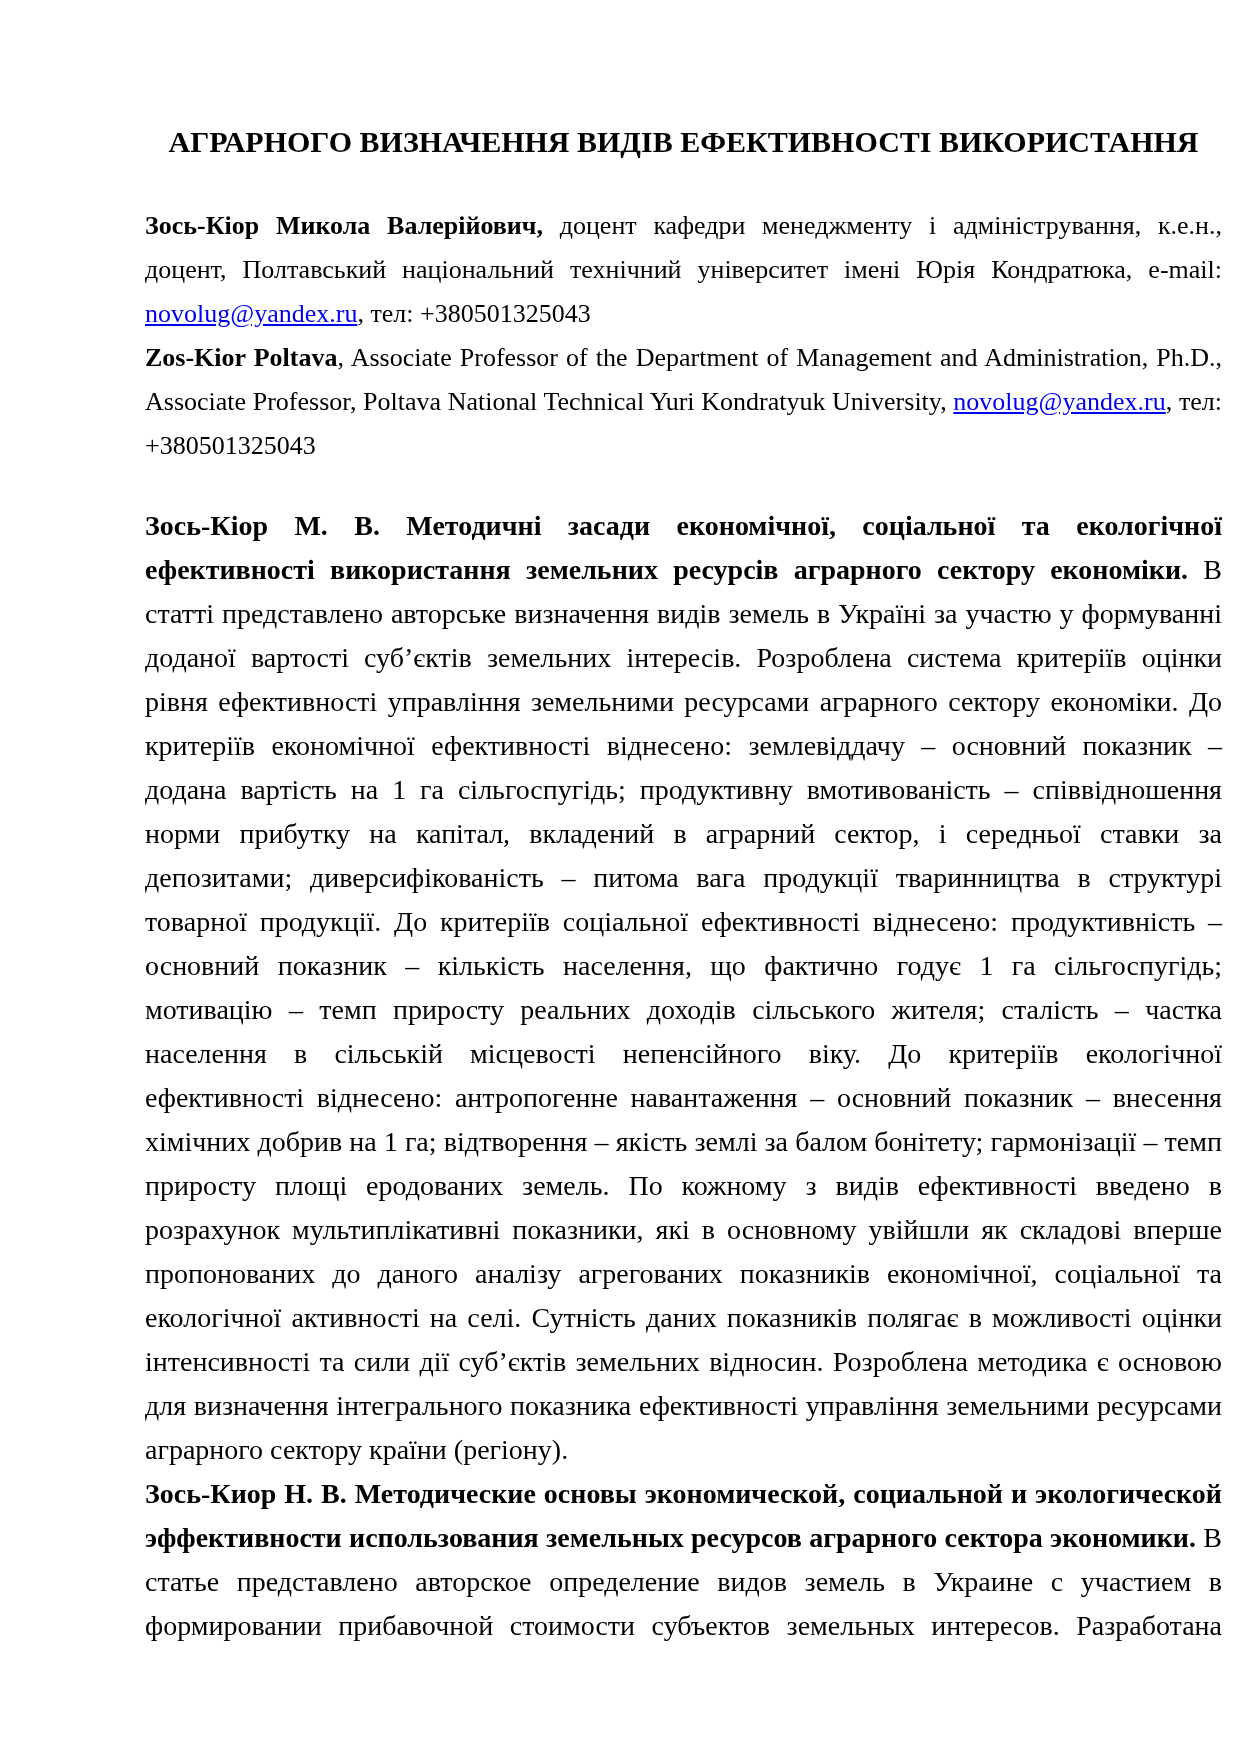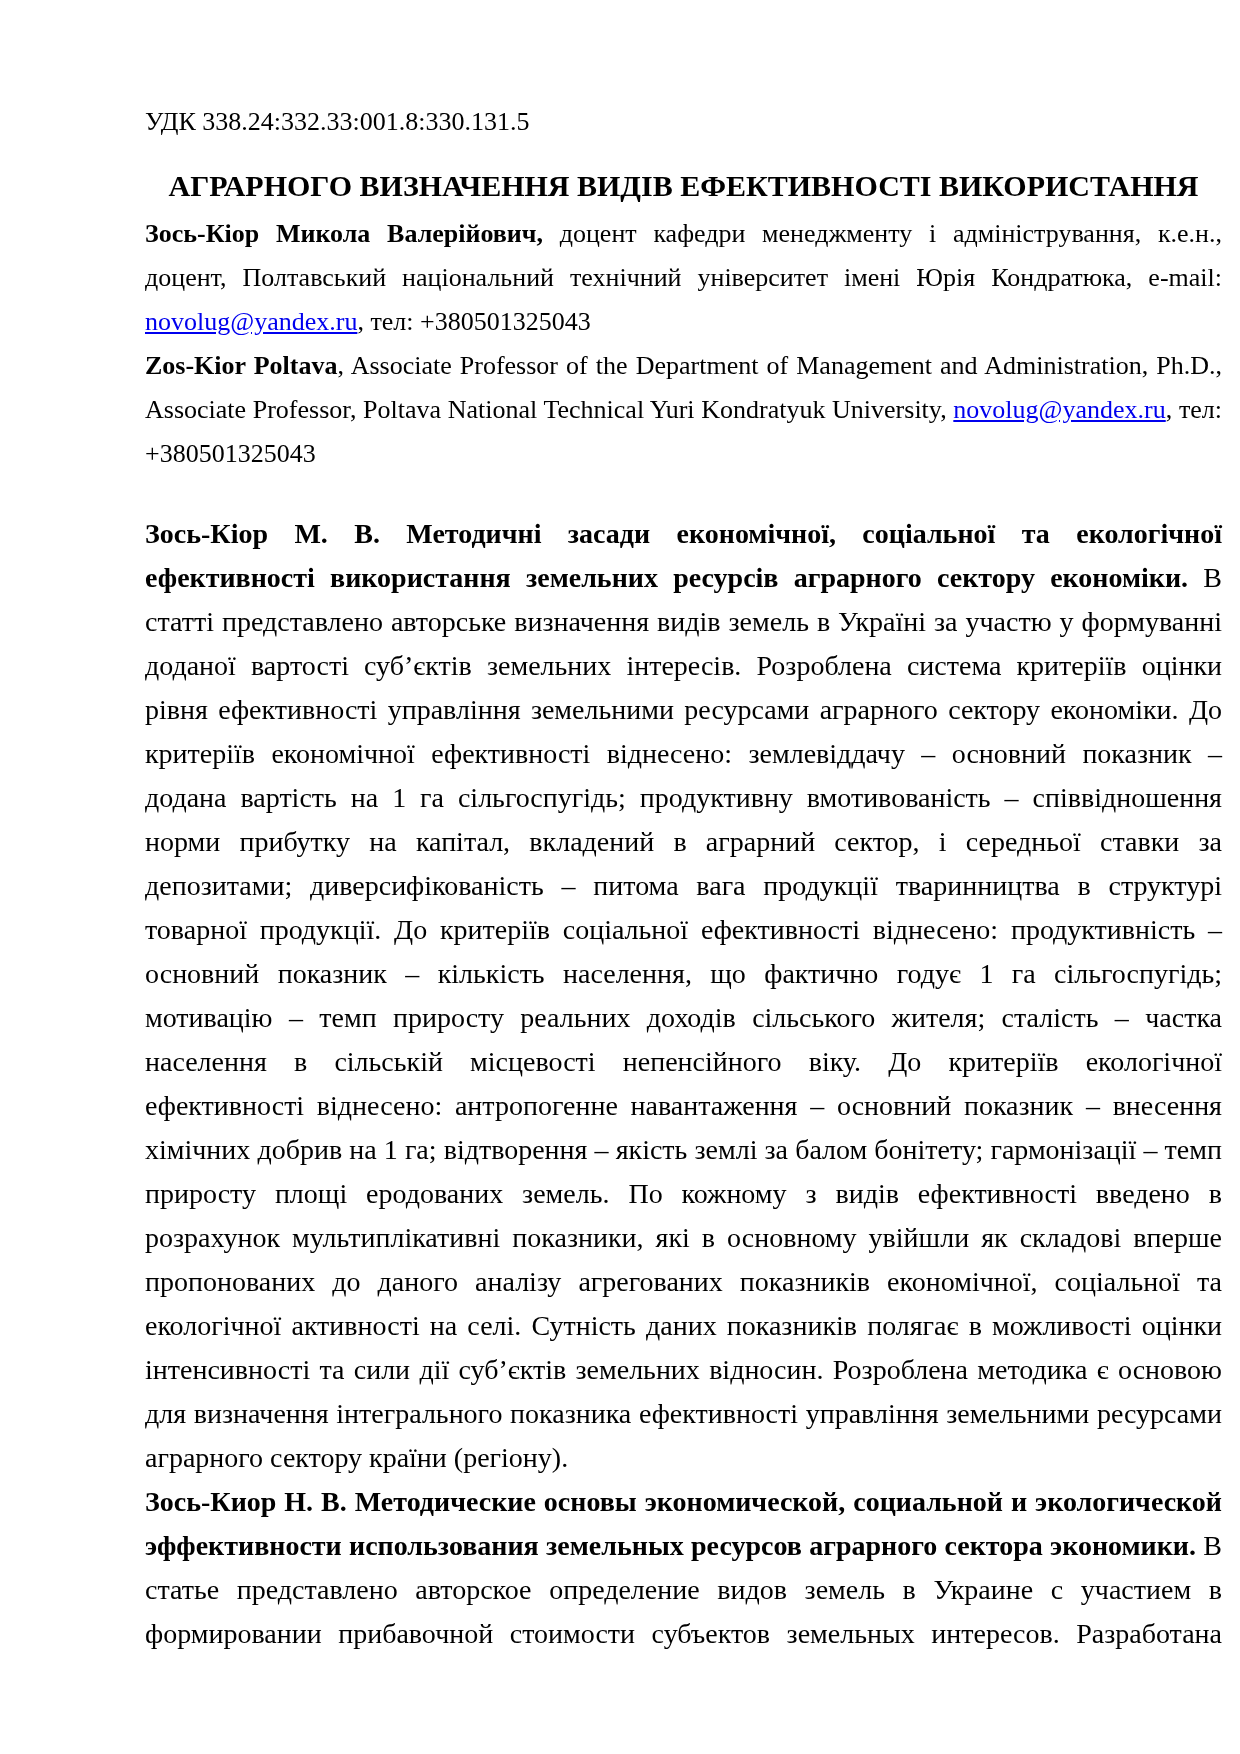--- a/index.html
+++ b/index.html
@@ -22,21 +22,21 @@
     text-align: left;
   }
   .title {
     margin: 16px 0 0 0;
     font-size: 30px;
     font-weight: bold;
     line-height: 52px;
     text-align: center;
   }
   .title-line { display: block; }
-  .author-block { }
+  .author-block { margin-top: 36px; }
   .para {
     margin: 0;
     font-size: 26px;
     line-height: 44px;
     text-align: justify;
   }
   .abstract {
     font-size: 28px;
     margin-top: 36px;
   }
@@ -49,21 +49,20 @@
     text-decoration: underline;
     cursor: pointer;
   }
   b { font-weight: bold; }
 </style>
 </head>
 <body>
 
 <div class="page">
 
-  <p class="udc">УДК 338.24:332.33:001.8:330.131.5</p>
 
   <h1 class="title">
       <span class="title-line">АГРАРНОГО ВИЗНАЧЕННЯ ВИДІВ ЕФЕКТИВНОСТІ ВИКОРИСТАННЯ</span>
     </h1>
 
   <div class="author-block">
     <p class="para"><b>Зось-Кіор Микола Валерійович,</b><span> доцент кафедри менеджменту і адміністрування, к.е.н., доцент, Полтавський національний технічний університет імені Юрія Кондратюка, e-mail: </span><a class="email">novolug@yandex.ru</a><span>, тел: +380501325043</span></p>
     <p class="para"><b>Zos-Kior Poltava</b><span>, Associate Professor of the Department of Management and Administration, Ph.D., Associate Professor, Poltava National Technical Yuri Kondratyuk University, </span><a class="email">novolug@yandex.ru</a><span>, тел: +380501325043</span></p>
   </div>
 

